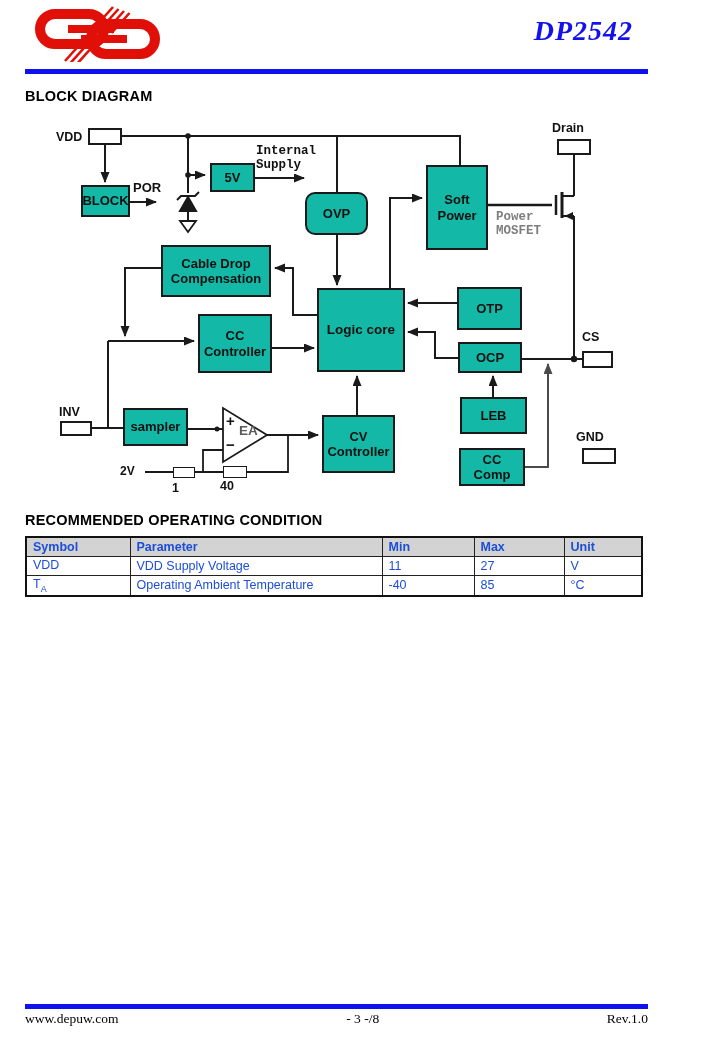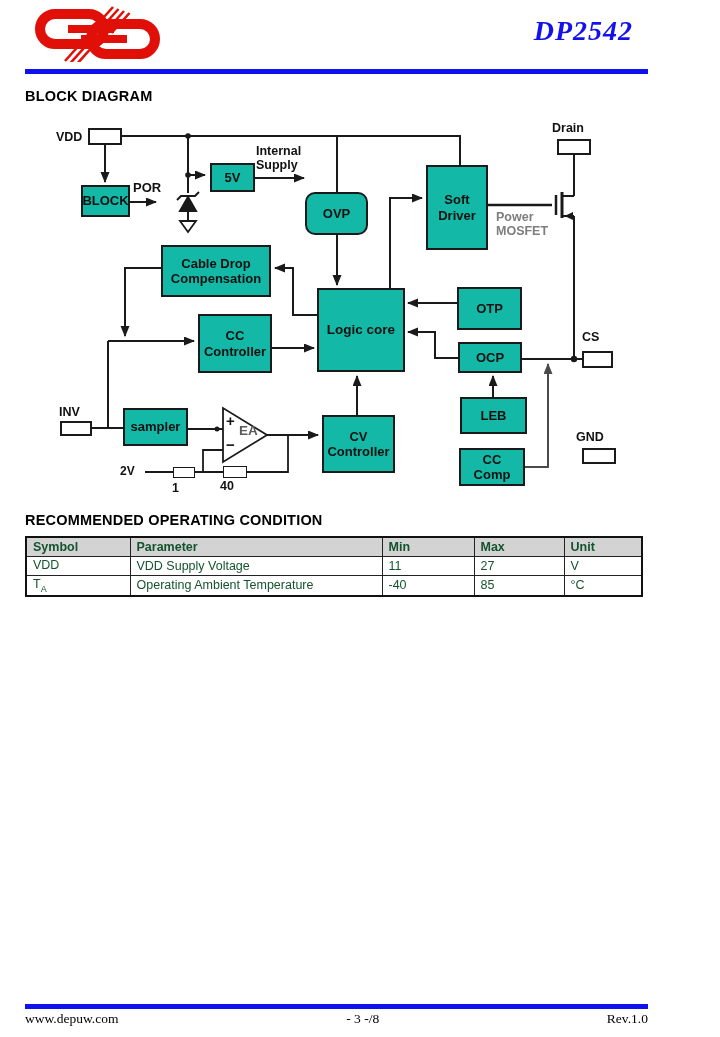--- a/index.html
+++ b/index.html
@@ -2,21 +2,21 @@
 <html><head>
 <meta charset="utf-8">
 <style>
   * { margin:0; padding:0; box-sizing:border-box; }
   body { background:#888; font-family:"Liberation Sans", sans-serif; }
   .page {
     position:relative; width:720px; height:1037px; margin:0 auto;
     background:#ffffff; overflow:hidden; color:#111;
   }
   .abs { position:absolute; }
-  .pre { white-space:pre-line; }
+  .pre { white-space:pre-line;font-family:Liberation Mono, monospace; }
 
   
   .part-number {
     font-family:"Liberation Serif", serif;
     font-style:italic; font-weight:bold; font-size:28px;
     color:#1412ec; letter-spacing:1px;
   }
   .subtitle {
     font-weight:bold; font-size:12.5px; color:#161616;
     word-spacing:4px; letter-spacing:0.2px;
@@ -37,21 +37,21 @@
   .rbox { position:absolute; background:#fff; border:1.5px solid #1a1a1a; }
   .lbl { position:absolute; font-weight:bold; font-size:12.5px; color:#111; line-height:1.15; }
   .lbl.center { }
   .gray { color:#7e7e7e; }
   svg.wires { position:absolute; left:0; top:0; }
 
   
   .op-table { border-collapse:collapse; border:2px solid #111; table-layout:fixed; width:616px; }
   .op-table th, .op-table td {
     border:1px solid #222; font-size:12.5px; padding:1px 6px; height:19px;
-    text-align:left; vertical-align:middle; color:#14532d;
+    text-align:left; vertical-align:middle; color:#1d4ed8;
   }
   .op-table th { background:#d3d3d3; font-weight:bold; }
   .op-table sub { font-size:9px; }
 
   
   .footer-text {
     font-family:"Liberation Serif", serif; font-size:13.5px; color:#000;
     display:flex; justify-content:space-between; align-items:baseline;
   }
 </style>
@@ -186,21 +186,21 @@
     <div class="lbl" style="left:56px; top:20px;">VDD</div>
     <div class="lbl center" style="left:552px; top:11px; width:44px;">Drain</div>
     <div class="lbl center" style="left:582px; top:220px; width:32px;">CS</div>
     <div class="lbl center" style="left:576px; top:320px; width:44px;">GND</div>
     <div class="lbl" style="left:59px; top:295px;">INV</div>
 
     <div class="blk" style="left:81px; top:75px; width:49px; height:32px;">BLOCK</div>
     <div class="blk" style="left:210px; top:53px; width:45px; height:29px;">5V</div>
     <div class="blk" style="left:305px; top:82px; width:63px; height:43px;border-radius:10px;">OVP</div>
     <div class="blk" style="left:426px; top:55px; width:62px; height:85px;">Soft
-Driver</div>
+Power</div>
     <div class="blk" style="left:161px; top:135px; width:110px; height:52px;">Cable Drop
 Compensation</div>
     <div class="blk" style="left:198px; top:204px; width:74px; height:59px;">CC
 Controller</div>
     <div class="blk" style="left:317px; top:178px; width:88px; height:84px; font-size:13.5px;">Logic core</div>
     <div class="blk" style="left:457px; top:177px; width:65px; height:43px;">OTP</div>
     <div class="blk" style="left:458px; top:232px; width:64px; height:31px;">OCP</div>
     <div class="blk" style="left:460px; top:287px; width:67px; height:37px;">LEB</div>
     <div class="blk" style="left:459px; top:338px; width:66px; height:38px;">CC
 Comp</div>

